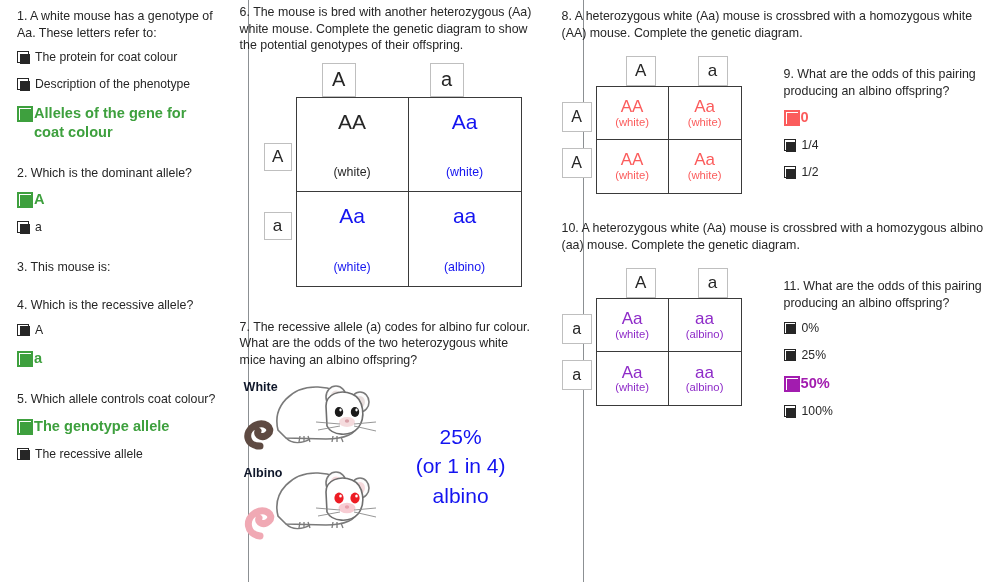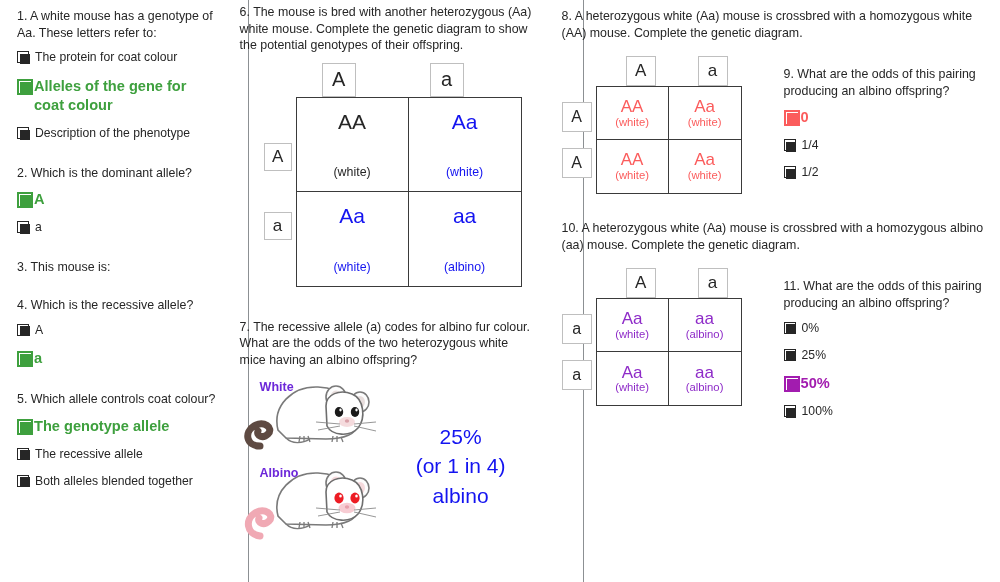--- a/index.html
+++ b/index.html
@@ -128,22 +128,22 @@
   
   .split { display:flex; }
   .split .left { flex:0 0 auto; padding-top:6px; }
   .split .right { flex:1 1 auto; padding-left:14px; padding-top:16px; }
 
   
   .mice-row { display:flex; align-items:flex-start; margin-top:2px; }
   .mice-col { flex:0 0 auto; width:140px; position:relative; }
   .mouse-fig { position:relative; width:140px; height:86px; }
   .mouse-label {
-    position:absolute; left:20px; top:4px;
-    font-size:12.5px; font-weight:bold; color:#6d28d9; z-index:3;
+    position:absolute; left:4px; top:4px;
+    font-size:12.5px; font-weight:bold; color:#0f172a; z-index:3;
   }
   .answer-blue {
     flex:1 1 auto;
     color:#1414F0; font-size:21px; line-height:1.42;
     text-align:center; padding-top:46px; padding-left:4px;
   }
 </style>
 </head>
 <body>
 
@@ -153,27 +153,27 @@
   <div class="divider" id="div2"></div>
 
   <div class="col" id="col1">
 
     <p class="q">1. A white mouse has a genotype of Aa. These letters refer to:</p>
     <div>
       <div class="opt">
         <span class="cbx"></span>
         <span class="lbl">The protein for coat colour</span>
       </div>
+      <div class="opt">
+        <span class="cbx"></span>
+        <span class="lbl">Description of the phenotype</span>
+      </div>
       <div class="opt sel green">
         <span class="cbx"></span>
         <span class="lbl">Alleles of the gene for coat colour</span>
-      </div>
-      <div class="opt">
-        <span class="cbx"></span>
-        <span class="lbl">Description of the phenotype</span>
       </div>
     </div>
 
     <div class="gap-s"></div>
 
     <p class="q">2. Which is the dominant allele?</p>
     <div>
       <div class="opt sel green">
         <span class="cbx"></span>
         <span class="lbl">A</span>
@@ -206,24 +206,20 @@
 
     <p class="q">5. Which allele controls coat colour?</p>
     <div>
       <div class="opt sel green">
         <span class="cbx"></span>
         <span class="lbl">The genotype allele</span>
       </div>
       <div class="opt">
         <span class="cbx"></span>
         <span class="lbl">The recessive allele</span>
-      </div>
-      <div class="opt">
-        <span class="cbx"></span>
-        <span class="lbl">Both alleles blended together</span>
       </div>
     </div>
   </div>
 
   <div class="col" id="col2">
 
     <p class="q">6. The mouse is bred with another heterozygous (Aa) white mouse. Complete the genetic diagram to show the potential genotypes of their offspring.</p>
 
     <div class="pn-wrap pn6">
       <div class="pn6-top">

